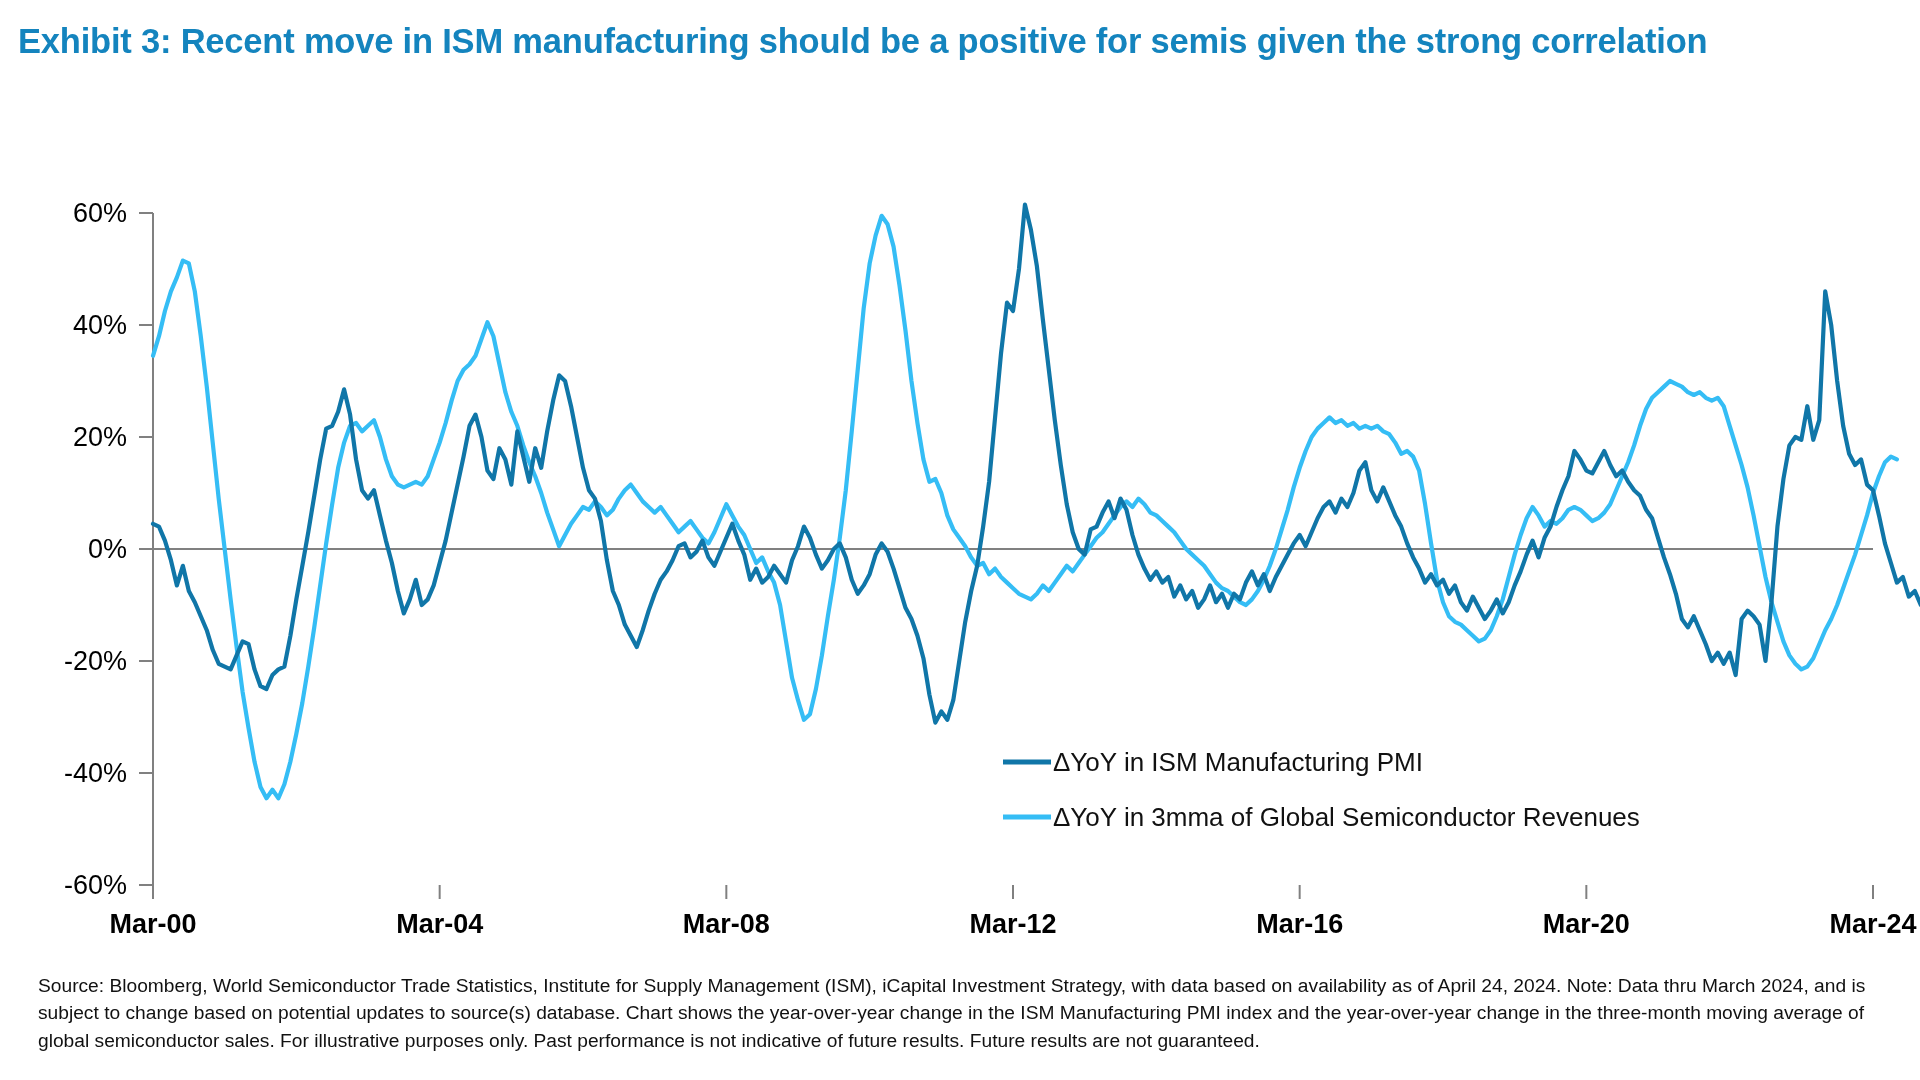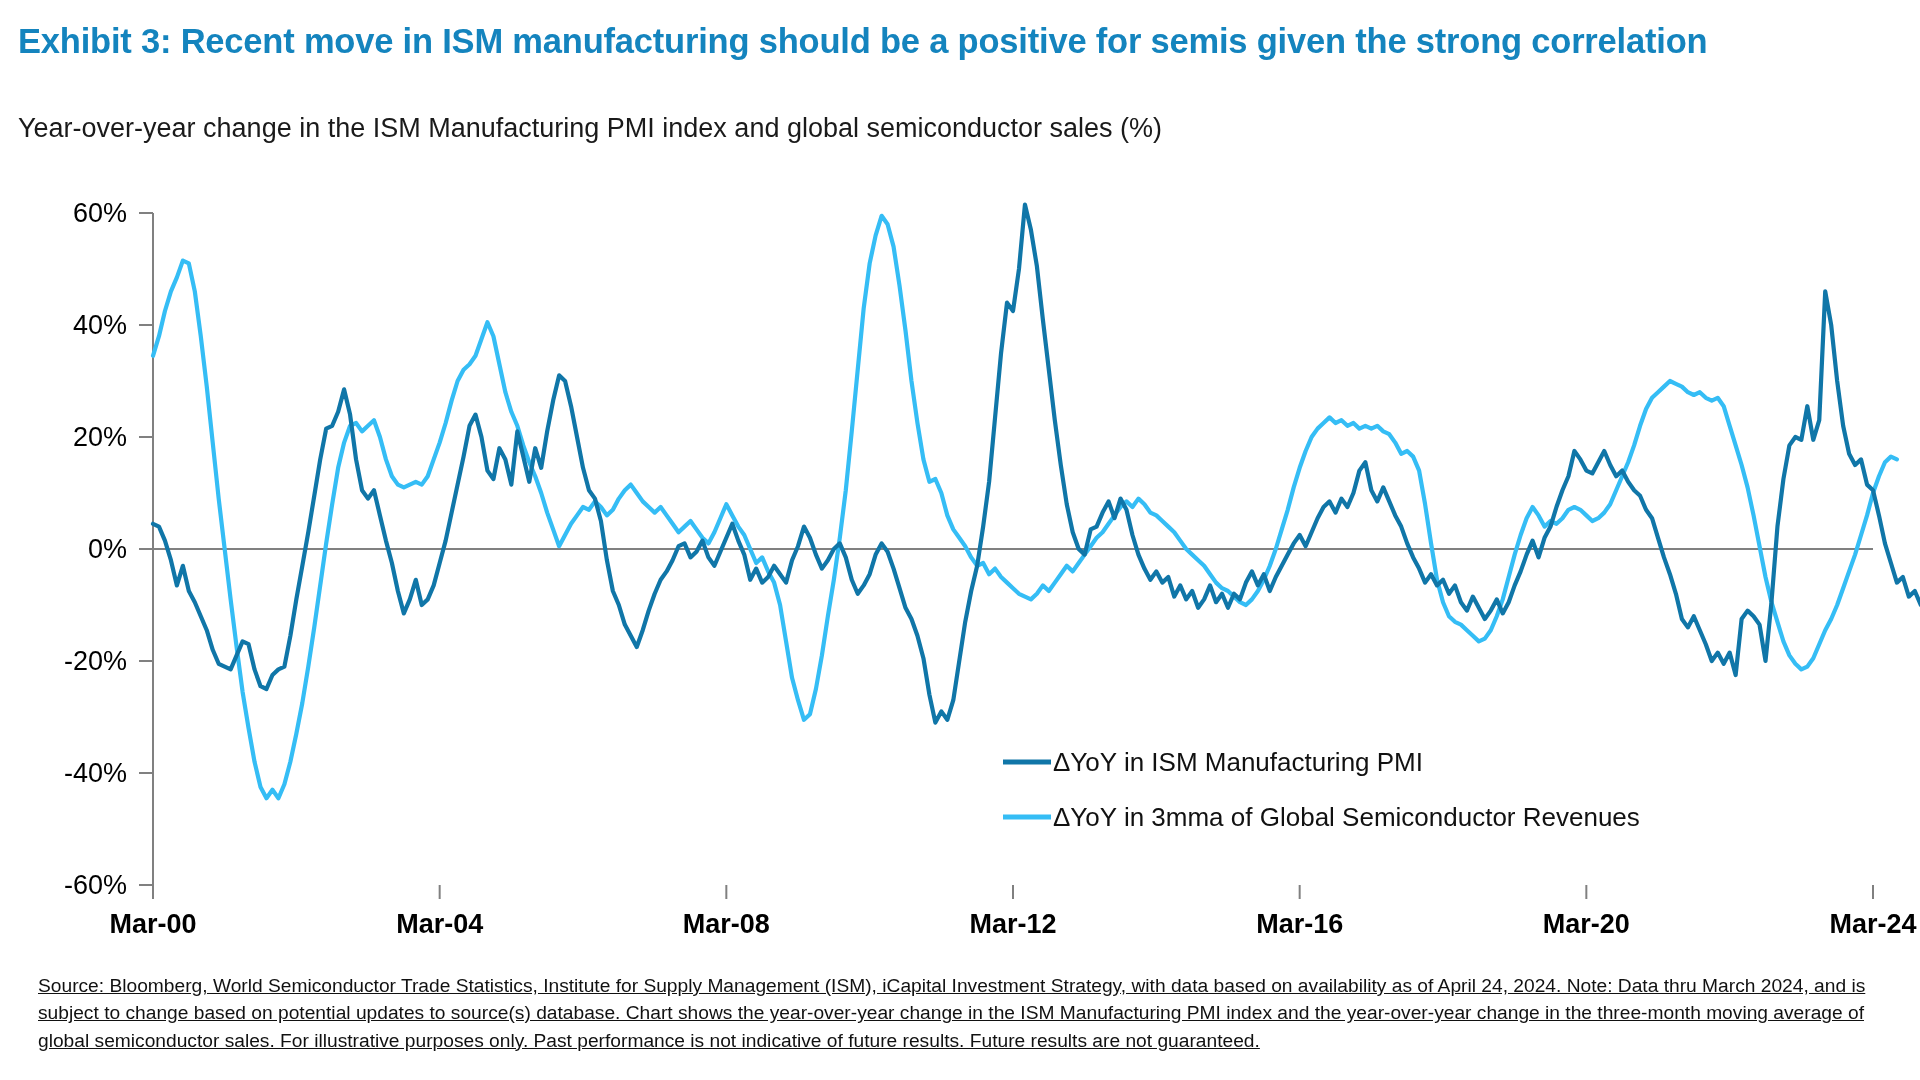--- a/index.html
+++ b/index.html
@@ -75,31 +75,29 @@
   }
   .source-note {
     position: absolute;
     left: 38px;
     top: 972px;
     width: 1854px;
     font-size: 19.2px;
     line-height: 1.42;
     color: #111111;
     text-align: left;
-    text-decoration: underline;
   }
 </style>
 </head>
 <body>
 
 <div class="page">
 
   <div class="exhibit-title">Exhibit 3: Recent move in ISM manufacturing should be a positive for semis given the strong correlation</div>
 
-  <div class="exhibit-subtitle">Year-over-year change in the ISM Manufacturing PMI index and global semiconductor sales (%)</div>
 
   <div class="chart-wrap">
     <svg class="chart" id="chart-svg" viewBox="0 0 1920 800" preserveAspectRatio="none">
       <g id="y-axis-group">
           <line x1="135" y1="63" x2="135" y2="735" stroke="#808080" stroke-width="2"></line>
           <line x1="121" y1="63" x2="135" y2="63" stroke="#808080" stroke-width="2"></line>
           <text x="109" y="72" text-anchor="end" class="ytick-label">60%</text>
           <line x1="121" y1="175" x2="135" y2="175" stroke="#808080" stroke-width="2"></line>
           <text x="109" y="184" text-anchor="end" class="ytick-label">40%</text>
           <line x1="121" y1="287" x2="135" y2="287" stroke="#808080" stroke-width="2"></line>

